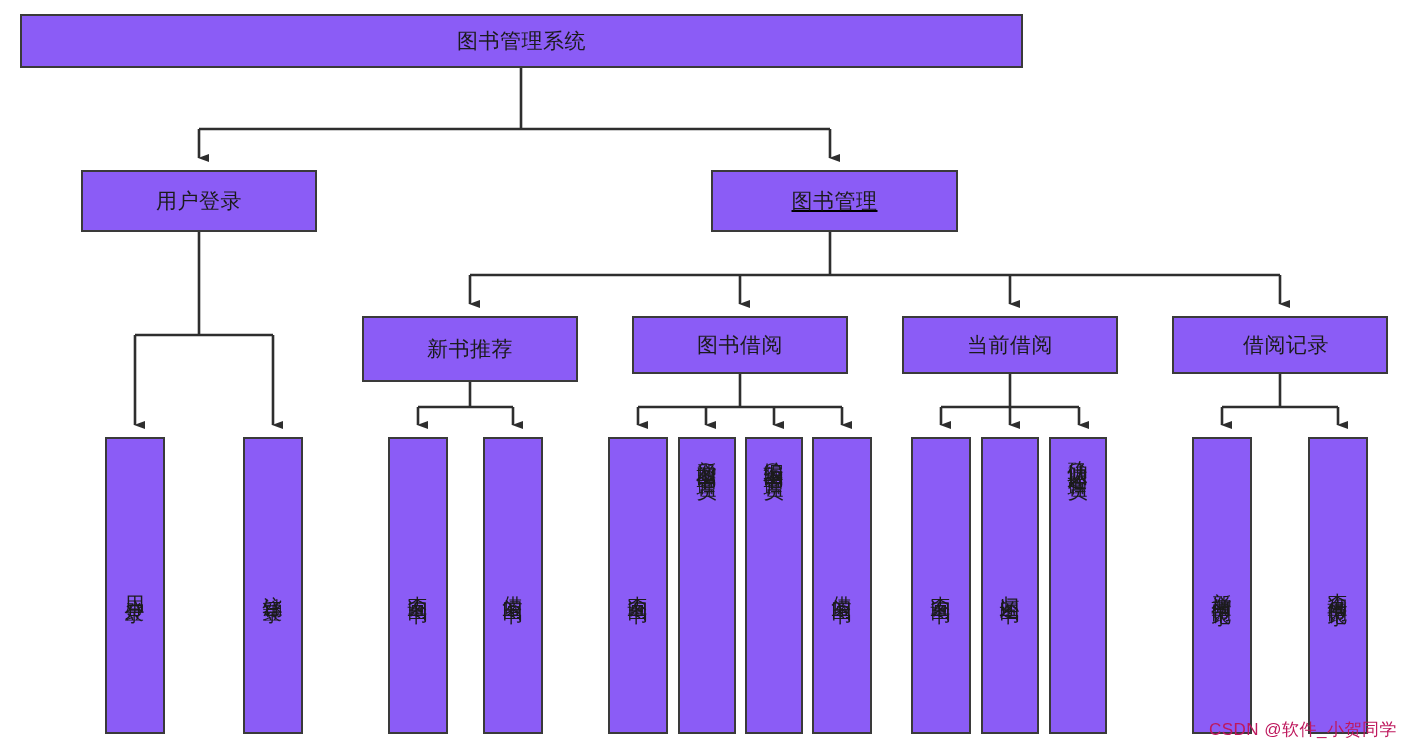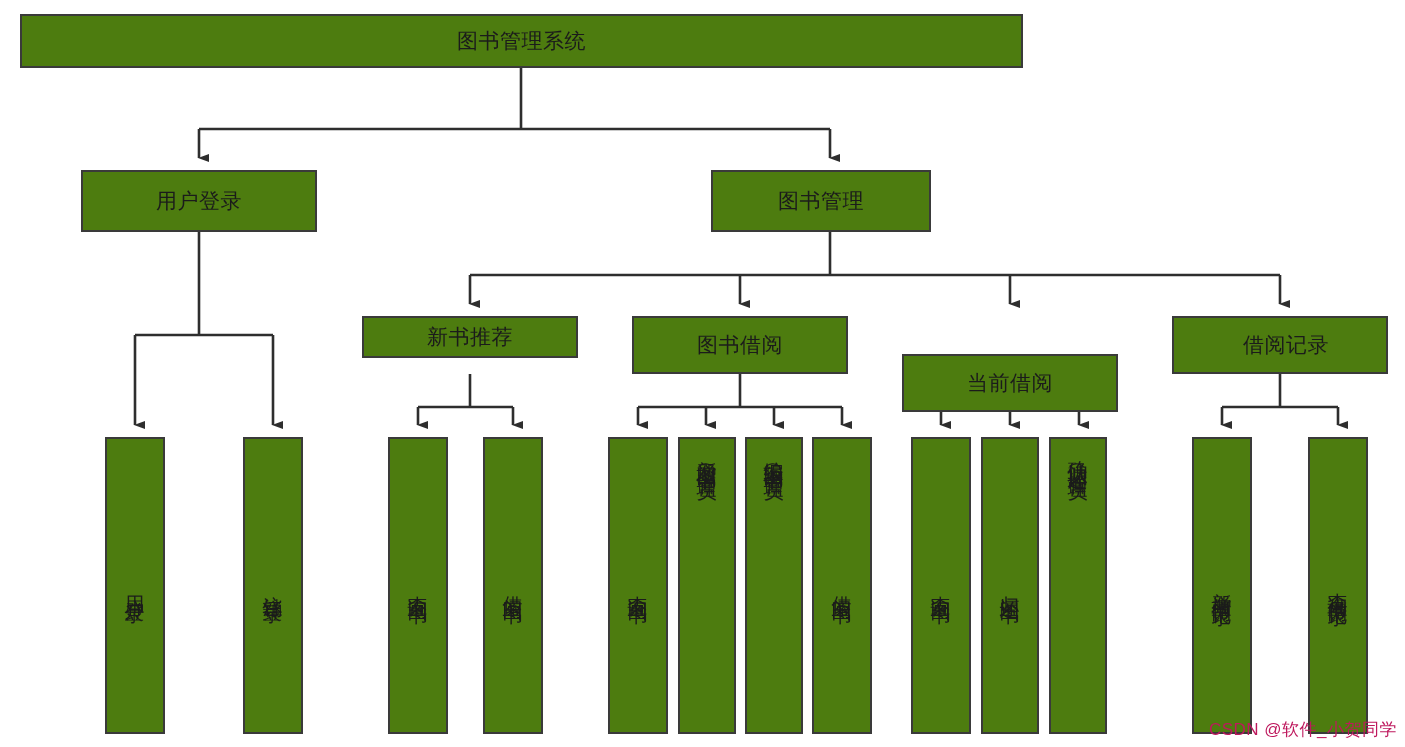--- a/index.html
+++ b/index.html
@@ -20,21 +20,21 @@
   #edges {
     position: absolute;
     left: 0;
     top: 0;
     width: 1405px;
     height: 747px;
   }
   .node {
     position: absolute;
     box-sizing: border-box;
-    background: #4d7c0f;
+    background: #8b5cf6;
     border: 2px solid #3a3a3a;
     display: flex;
     align-items: center;
     justify-content: center;
     z-index: 3;
   }
   .node-label {
     color: #1b1b1b;
     font-size: 21px;
     line-height: 1.18;
@@ -124,31 +124,31 @@
     </g>
   </svg>
 
   <div class="node" style="left:20px; top:14px; width:1003px; height:54px;">
     <span class="node-label">图书管理系统</span>
   </div>
 
   <div class="node" style="left:81px; top:170px; width:236px; height:62px;">
     <span class="node-label">用户登录</span>
   </div>
-  <div class="node" style="left:711px; top:170px; width:220px; height:62px;">
+  <div class="node" style="left:711px; top:170px; width:247px; height:62px;text-decoration:underline;">
     <span class="node-label">图书管理</span>
   </div>
 
-  <div class="node" style="left:362px; top:316px; width:216px; height:42px;justify-content:center;">
+  <div class="node" style="left:362px; top:316px; width:216px; height:66px;justify-content:center;">
     <span class="node-label">新书推荐</span>
   </div>
   <div class="node" style="left:632px; top:316px; width:216px; height:58px;">
     <span class="node-label">图书借阅</span>
   </div>
-  <div class="node" style="left:902px; top:316px; width:216px; height:58px;margin-top:38px;">
+  <div class="node" style="left:902px; top:316px; width:216px; height:58px;">
     <span class="node-label">当前借阅</span>
   </div>
   <div class="node" style="left:1172px; top:316px; width:216px; height:58px;padding-left:12px;">
     <span class="node-label">借阅记录</span>
   </div>
 
   <div class="node leaf" style="left:105px; top:437px; width:60px; height:297px;">
     <span class="node-label">用户登录</span>
   </div>
   <div class="node leaf" style="left:243px; top:437px; width:60px; height:297px;">

